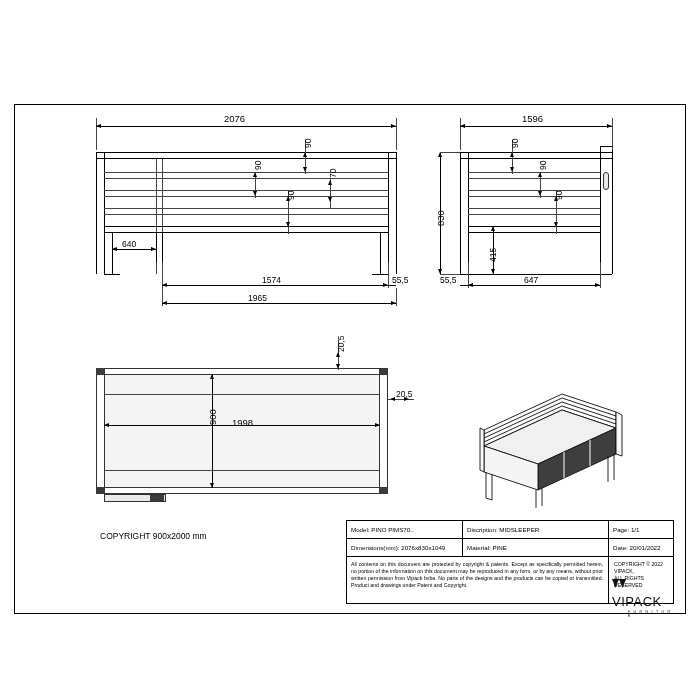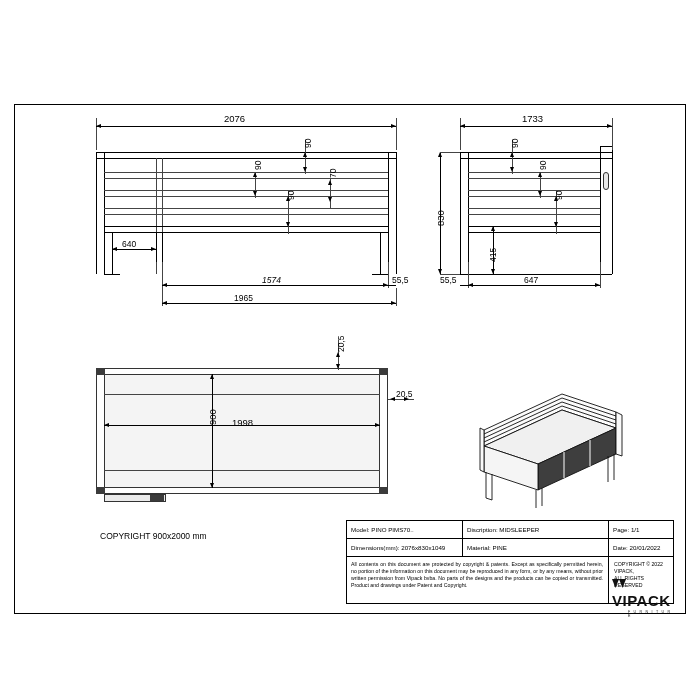--- a/index.html
+++ b/index.html
@@ -21,21 +21,21 @@
   .arrowL{border-right:5px solid #000;}
   .arrowR{border-left:5px solid #000;}
   .arrowU,.arrowD{position:absolute;width:0;height:0;border-left:2.5px solid transparent;border-right:2.5px solid transparent;}
   .arrowU{border-bottom:5px solid #000;}
   .arrowD{border-top:5px solid #000;}
 
   
   .tb{position:absolute;border:1.2px solid #000;box-sizing:border-box;}
   .tbcell{position:absolute;font-size:6.2px;line-height:1.25;color:#000;padding:2px 3px;box-sizing:border-box;}
   .tbnote{position:absolute;font-size:5.2px;line-height:1.35;color:#000;padding:3px 4px;box-sizing:border-box;}
-  .logo-text{font-size:15px;font-weight:bold;letter-spacing:0.5px;}
+  .logo-text{font-size:13px;font-weight:normal;letter-spacing:0.5px;}
   .logo-sub{font-size:3.6px;letter-spacing:1.2px;color:#222;}
 
   .fillpanel{position:absolute;background:#f2f2f2;border:1px solid #333;box-sizing:border-box;}
   .dark{position:absolute;background:#3b3b3b;}
   .lightrail{position:absolute;background:#e8e8e8;border:1px solid #333;box-sizing:border-box;}
 </style>
 </head>
 <body>
 
 <div id="sheet">
@@ -101,31 +101,31 @@
   <div class="h" style="left:112px;top:249px;width:44px;"></div>
   <div class="arrowL" style="left:112px;top:246.5px;"></div>
   <div class="arrowR" style="left:151px;top:246.5px;"></div>
   <div class="lbl" style="left:122px;top:240px;">640</div>
 
   <div class="vthin" style="left:162px;top:262px;height:26px;"></div>
   <div class="vthin" style="left:388px;top:262px;height:26px;"></div>
   <div class="h" style="left:162px;top:285px;width:226px;"></div>
   <div class="arrowL" style="left:162px;top:282.5px;"></div>
   <div class="arrowR" style="left:383px;top:282.5px;"></div>
-  <div class="lbl" style="left:262px;top:276px;font-style:italic;">1574</div>
+  <div class="lbl" style="left:262px;top:276px;">1574</div>
 
   <div class="h" style="left:388px;top:285px;width:8px;"></div>
   <div class="lbl" style="left:392px;top:276px;">55,5</div>
 
   <div class="vthin" style="left:162px;top:288px;height:18px;"></div>
   <div class="vthin" style="left:396px;top:288px;height:18px;"></div>
   <div class="h" style="left:162px;top:303px;width:234px;"></div>
   <div class="arrowL" style="left:162px;top:300.5px;"></div>
   <div class="arrowR" style="left:391px;top:300.5px;"></div>
-  <div class="lbl" style="left:234px;top:294px;">1965</div>
+  <div class="lbl" style="left:248px;top:294px;">1965</div>
 
   <div class="h" style="left:460px;top:152px;width:152px;"></div>
   <div class="h" style="left:460px;top:158px;width:152px;"></div>
   <div class="v" style="left:460px;top:152px;height:122px;"></div>
   <div class="v" style="left:468px;top:152px;height:122px;"></div>
   <div class="v" style="left:600px;top:146px;height:128px;"></div>
   <div class="v" style="left:612px;top:146px;height:128px;"></div>
   <div class="h" style="left:600px;top:146px;width:12px;"></div>
 
   <div class="lightrail" style="left:603px;top:172px;width:6px;height:18px;border-radius:3px;"></div>
@@ -138,21 +138,21 @@
   <div class="hthin" style="left:468px;top:214px;width:132px;"></div>
   <div class="h" style="left:468px;top:226px;width:132px;"></div>
   <div class="h" style="left:468px;top:232px;width:132px;"></div>
   <div class="h" style="left:460px;top:274px;width:152px;"></div>
 
   <div class="vthin" style="left:460px;top:118px;height:32px;"></div>
   <div class="vthin" style="left:612px;top:118px;height:32px;"></div>
   <div class="h" style="left:460px;top:126px;width:152px;"></div>
   <div class="arrowL" style="left:460px;top:123.5px;"></div>
   <div class="arrowR" style="left:607px;top:123.5px;"></div>
-  <div class="lbl big" style="left:522px;top:114px;">1733</div>
+  <div class="lbl big" style="left:522px;top:114px;">1596</div>
 
   <div class="vthin" style="left:512px;top:140px;height:34px;"></div>
   <div class="arrowU" style="left:509.5px;top:152px;"></div>
   <div class="arrowD" style="left:509.5px;top:167px;"></div>
   <div class="lbl vert" style="left:511px;top:148px;">90</div>
 
   <div class="vthin" style="left:540px;top:172px;height:26px;"></div>
   <div class="arrowU" style="left:537.5px;top:172px;"></div>
   <div class="arrowD" style="left:537.5px;top:191px;"></div>
   <div class="lbl vert" style="left:539px;top:170px;">90</div>

